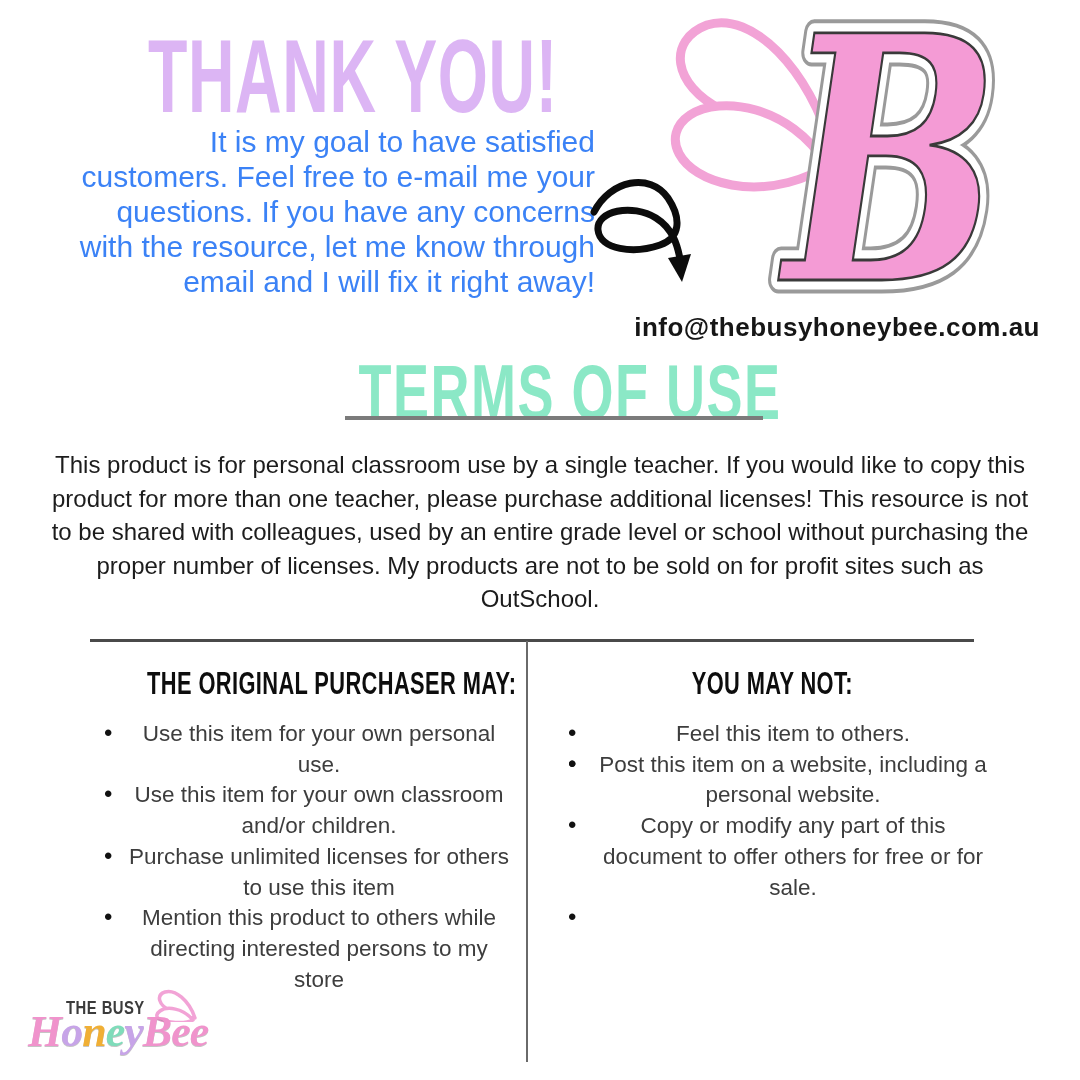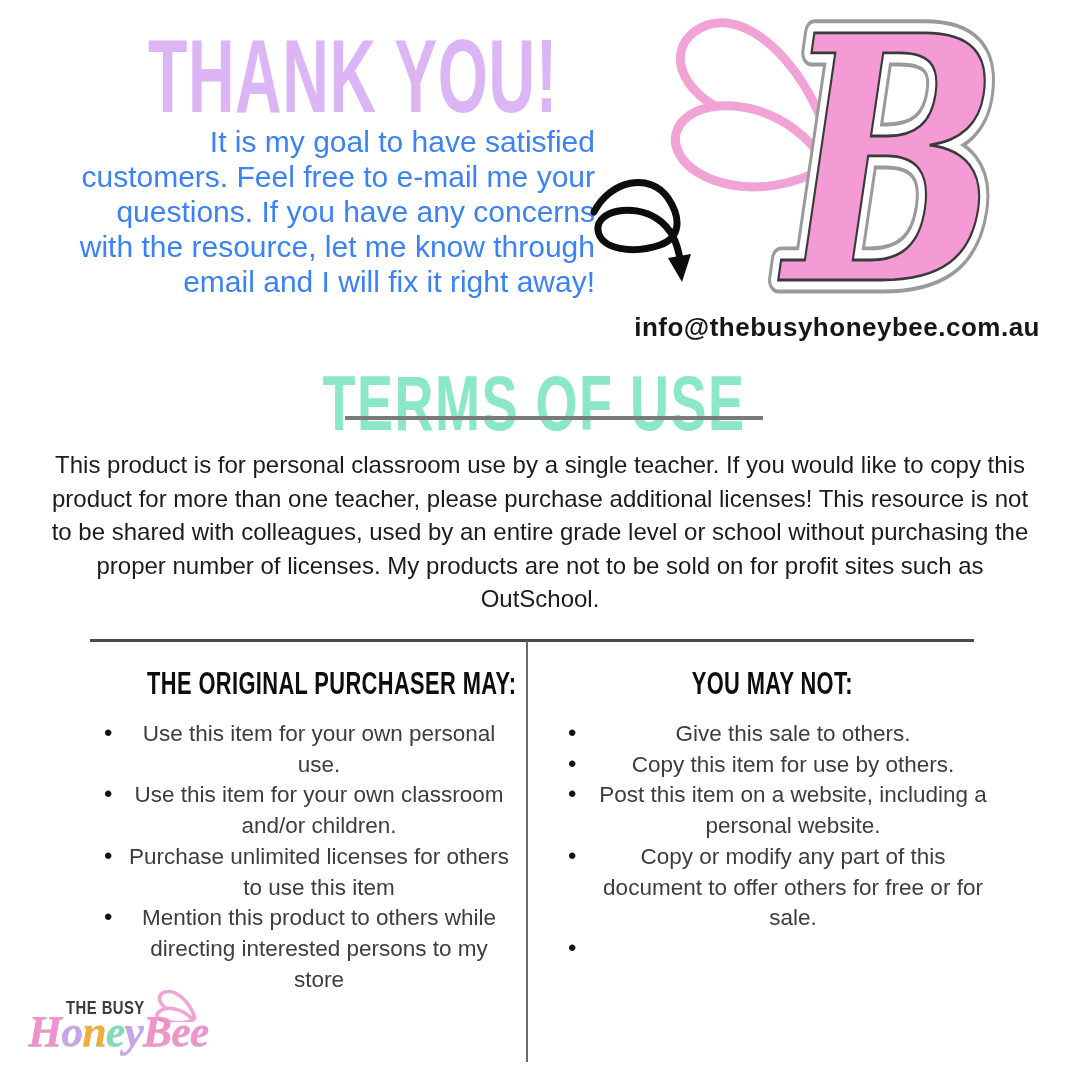--- a/index.html
+++ b/index.html
@@ -6,21 +6,21 @@
   .page{
     position:relative;width:1080px;height:1080px;background:#ffffff;
     font-family:"Liberation Sans",sans-serif;color:#1f1f1f;overflow:hidden;
     margin:0 auto;
   }
   .abs{position:absolute;}
   .condensed{display:inline-block;transform-origin:center top;white-space:nowrap;font-weight:bold;}
   .thank-title{left:60px;top:18px;width:500px;text-align:center;font-size:92px;letter-spacing:1px;}
   .thank-body{left:55px;top:124px;width:540px;text-align:right;font-size:30px;line-height:35px;color:#3b82f6;}
   .email{left:600px;top:312px;width:440px;text-align:right;font-size:26px;font-weight:bold;color:#161616;letter-spacing:.5px;}
-  .terms-title-wrap{left:252px;top:348px;width:600px;text-align:left;margin-top:11px;}
+  .terms-title-wrap{left:252px;top:348px;width:600px;text-align:right;}
   .terms-title{font-size:72px;letter-spacing:2px;}
   .terms-underline{left:345px;top:416px;width:418px;height:4px;background:#7b7b7b;}
   .terms-body{left:48px;top:448px;width:984px;text-align:center;font-size:24px;line-height:33.5px;color:#1c1c1c;}
   .hrule{left:90px;top:639px;width:884px;height:2.5px;background:#4a4a4a;}
   .vrule{left:526px;top:641px;width:2px;height:421px;background:#6a6a6a;}
   .col-header{font-size:28px;color:#0d0d0d;letter-spacing:.5px;}
   .col-header-wrap{top:666px;text-align:center;}
   .left-header-wrap{left:95px;width:415px;}
   .right-header-wrap{left:545px;width:455px;}
   ul.bullets{margin:0;padding:0;list-style:none;font-size:22.5px;line-height:30.7px;color:#3d3d3d;}
@@ -82,22 +82,22 @@
     <li><span class="dot">•</span><span>Use this item for your own personal use.</span></li>
     <li><span class="dot">•</span><span>Use this item for your own classroom and/or children.</span></li>
     <li><span class="dot">•</span><span>Purchase unlimited licenses for others to use this item</span></li>
     <li><span class="dot">•</span><span>Mention this product to others while directing interested persons to my store</span></li>
   </ul>
 
   <div class="abs col-header-wrap right-header-wrap">
     <span class="condensed col-header" style="transform:scale(.78,1.1);">YOU MAY NOT:</span>
   </div>
   <ul class="abs bullets right-list">
-    <li><span class="dot">•</span><span>Give this sale to others.</span></li>
-    <li><span class="dot">•</span><span>Copy this item for use by others.</span></li>
+    <li><span class="dot">•</span><span>Feel this item to others.</span></li>
+    <li><span class="dot">•</span></li>
     <li><span class="dot">•</span><span>Post this item on a website, including a personal website.</span></li>
     <li><span class="dot">•</span><span>Copy or modify any part of this document to offer others for free or for sale.</span></li>
     <li><span class="dot">•</span></li>
   </ul>
 
   <div class="abs footer-brand">
     <span class="footer-top">THE BUSY</span>
     <svg class="mini-wings" viewBox="0 0 52 34">
       <path d="M 46,30 C 40,12 26,1 16,4 C 7,7 9,17 22,23 C 32,27 42,30 46,30 Z" fill="#ffffff" stroke="#F2A3D6" stroke-width="3.5" stroke-linejoin="round"></path>
       <path d="M 44,32 C 34,20 18,18 11,23 C 4,28 9,33 22,34 C 31,35 40,34 44,32 Z" fill="#ffffff" stroke="#F2A3D6" stroke-width="3.5" stroke-linejoin="round"></path>

